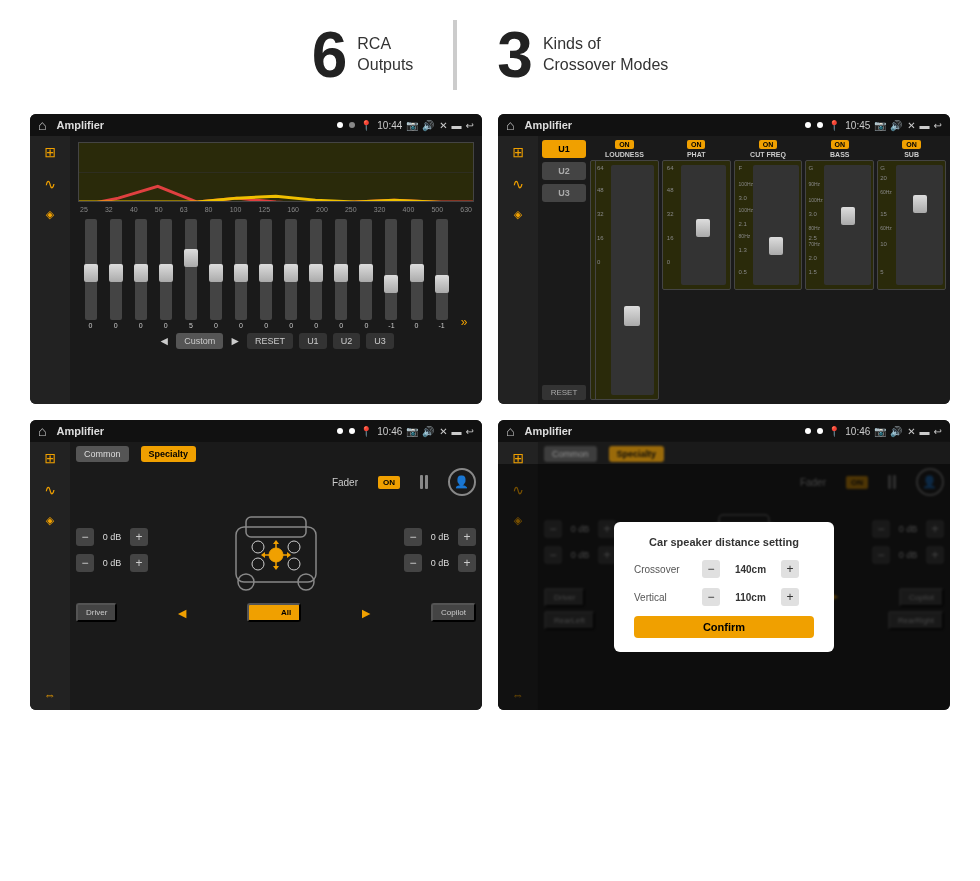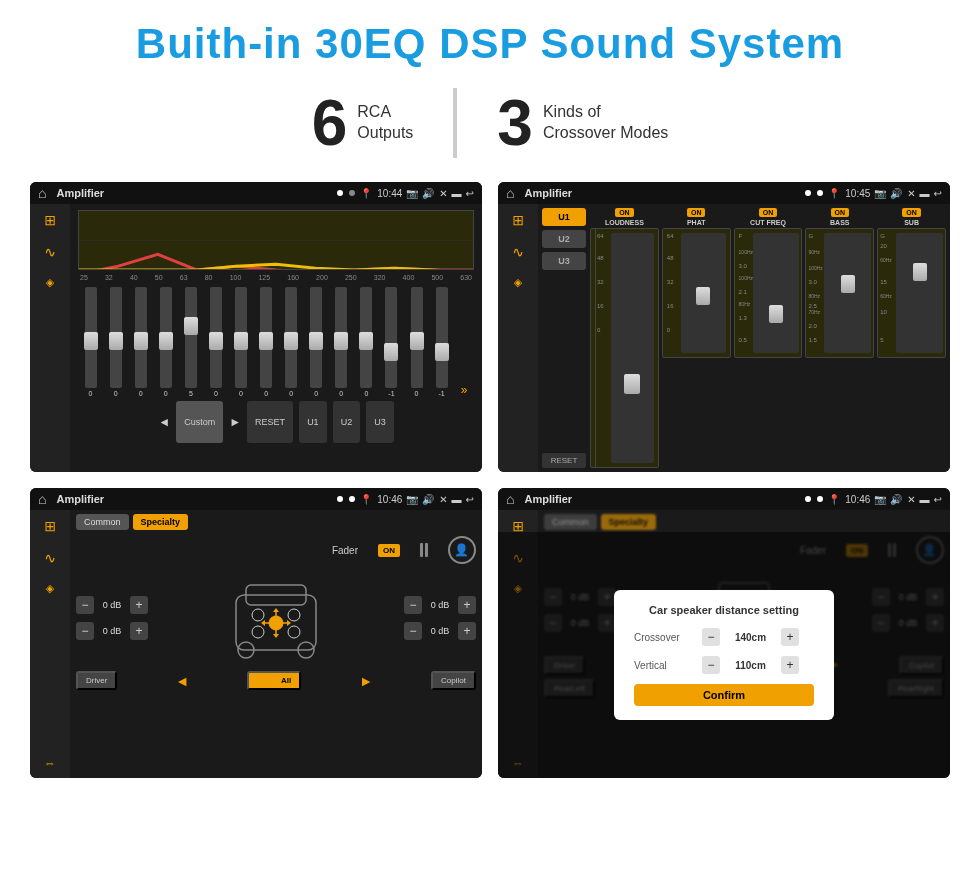--- a/index.html
+++ b/index.html
@@ -187,21 +187,21 @@
       justify-content: center;
       align-items: center;
       gap: 6px;
       margin-top: 4px;
     }
 
     .eq-nav-btn {
       background: #333;
       color: #ccc;
       border: none;
-      padding: 16px 8px;
+      padding: 3px 8px;
       border-radius: 3px;
       font-size: 9px;
       cursor: pointer;
     }
 
     .eq-nav-btn.active {
       background: #555;
     }
 
     .eq-arrow { color: #ccc; font-size: 12px; cursor: pointer; }
@@ -306,20 +306,21 @@
       font-size: 9px;
       padding: 3px 8px;
       border-radius: 3px;
       cursor: pointer;
     }
 
     .fader-tab.active {
       background: #f0a000;
       color: #000;
       font-weight: bold;
+      margin-left: 8px;
     }
 
     .fader-header {
       display: flex;
       align-items: center;
       justify-content: flex-end;
       margin-bottom: 6px;
       gap: 20px;
     }
 
@@ -453,21 +454,20 @@
       text-align: center;
       margin-top: 4px;
       cursor: pointer;
     }
   </style>
 </head>
 <body>
 
 <div class="page-container">
 
-  <h1 class="main-title">Buith-in 30EQ DSP Sound System</h1>
 
   <div class="stats-row">
     <div class="stat-item">
       <span class="stat-number">6</span>
       <span class="stat-label">RCA<br>Outputs</span>
     </div>
     <div class="stat-divider"></div>
     <div class="stat-divider"></div>
     <div class="stat-item">
       <span class="stat-number">3</span>

